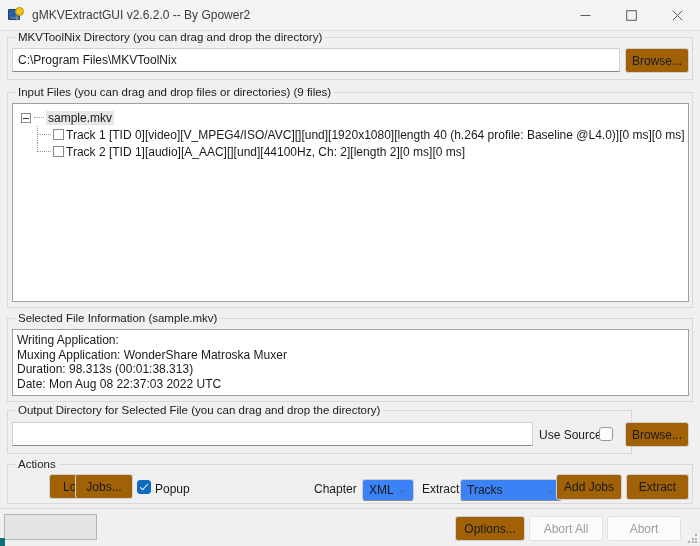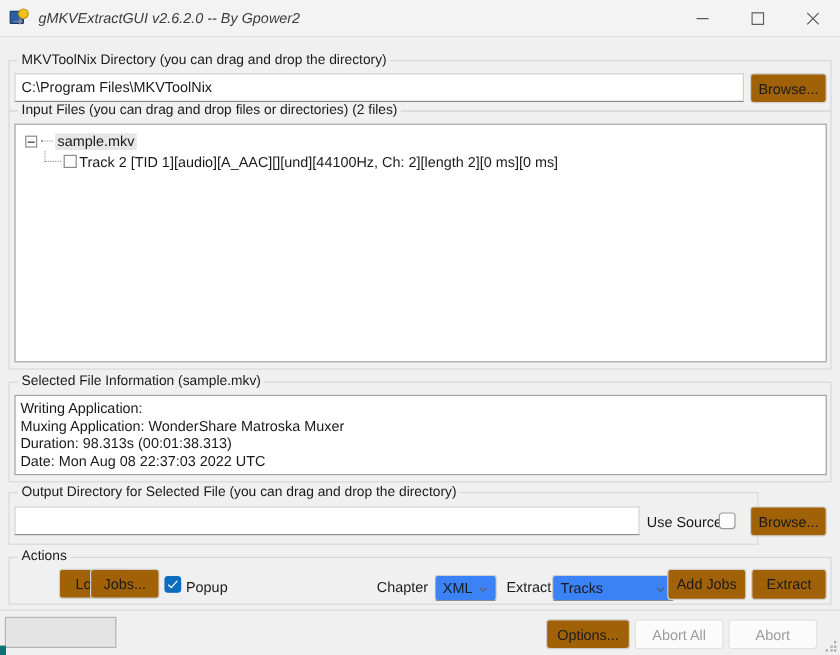--- a/index.html
+++ b/index.html
@@ -18,21 +18,20 @@
   }
 
   
   .titlebar {
     height: 30px;
     background: #f3f3f3;
     display: flex;
     align-items: center;
     position: relative;
     border-bottom: 1px solid #e2e2e2;
-    font-style: italic;
   }
   .app-icon {
     width: 16px; height: 16px;
     margin-left: 8px;
     position: relative;
     flex: 0 0 auto;
   }
   .app-icon .blue {
     position: absolute; left: 0; top: 2px;
     width: 10px; height: 9px;
@@ -336,39 +335,47 @@
     </div>
     <div class="win-btn">
       <svg width="11" height="11" viewBox="0 0 11 11">
           <line x1="0.7" y1="0.7" x2="10.3" y2="10.3" stroke="#5a5a5a" stroke-width="1"></line>
           <line x1="10.3" y1="0.7" x2="0.7" y2="10.3" stroke="#5a5a5a" stroke-width="1"></line>
         </svg>
     </div>
   </div>
 </div>
 
-<div class="group" style="left:7px; top:44px; width:686px; height:49px;">
+<div class="group" style="left:7px; top:31px; width:686px; height:49px;">
   <div class="g-label">MKVToolNix Directory (you can drag and drop the directory)</div>
   <div class="g-frame"></div>
   <div class="txtinput" style="left:5px; top:17px; width:608px; height:24px;">C:\Program Files\MKVToolNix</div>
   <div class="btn" style="left:618px; top:17px; width:64px; height:25px;">Browse...</div>
 </div>
 
 <div class="group" style="left:7px; top:86px; width:686px; height:222px;">
-  <div class="g-label">Input Files (you can drag and drop files or directories) (2 files)</div>
+  <div class="g-label">Input Files (you can drag and drop files or directories) (9 files)</div>
   <div class="g-frame"></div>
   <div class="whitepanel" style="left:5px; top:17px; width:677px; height:199px;">
     <div class="tree">
       <div class="tree-row tree-root">
         <span class="expander"></span>
         <span class="dotline"></span>
         <span class="node-sel">sample.mkv</span>
       </div>
       <div class="tree-row tree-child">
         <span class="child-connector">
+            <span class="v"></span>
+            <span class="h"></span>
+          </span>
+        <span class="cb-sq"></span>
+        <span class="track-text">Track 1 [TID 0][video][V_MPEG4/ISO/AVC][][und][1920x1080][length 40 (h.264 profile: Baseline @L4.0)][0 ms][0 ms]</span>
+      </div>
+      <div class="tree-row tree-child">
+        <span class="child-connector">
             <span class="v half"></span>
             <span class="h"></span>
           </span>
         <span class="cb-sq"></span>
         <span class="track-text">Track 2 [TID 1][audio][A_AAC][][und][44100Hz, Ch: 2][length 2][0 ms][0 ms]</span>
       </div>
     </div>
   </div>
 </div>
 

